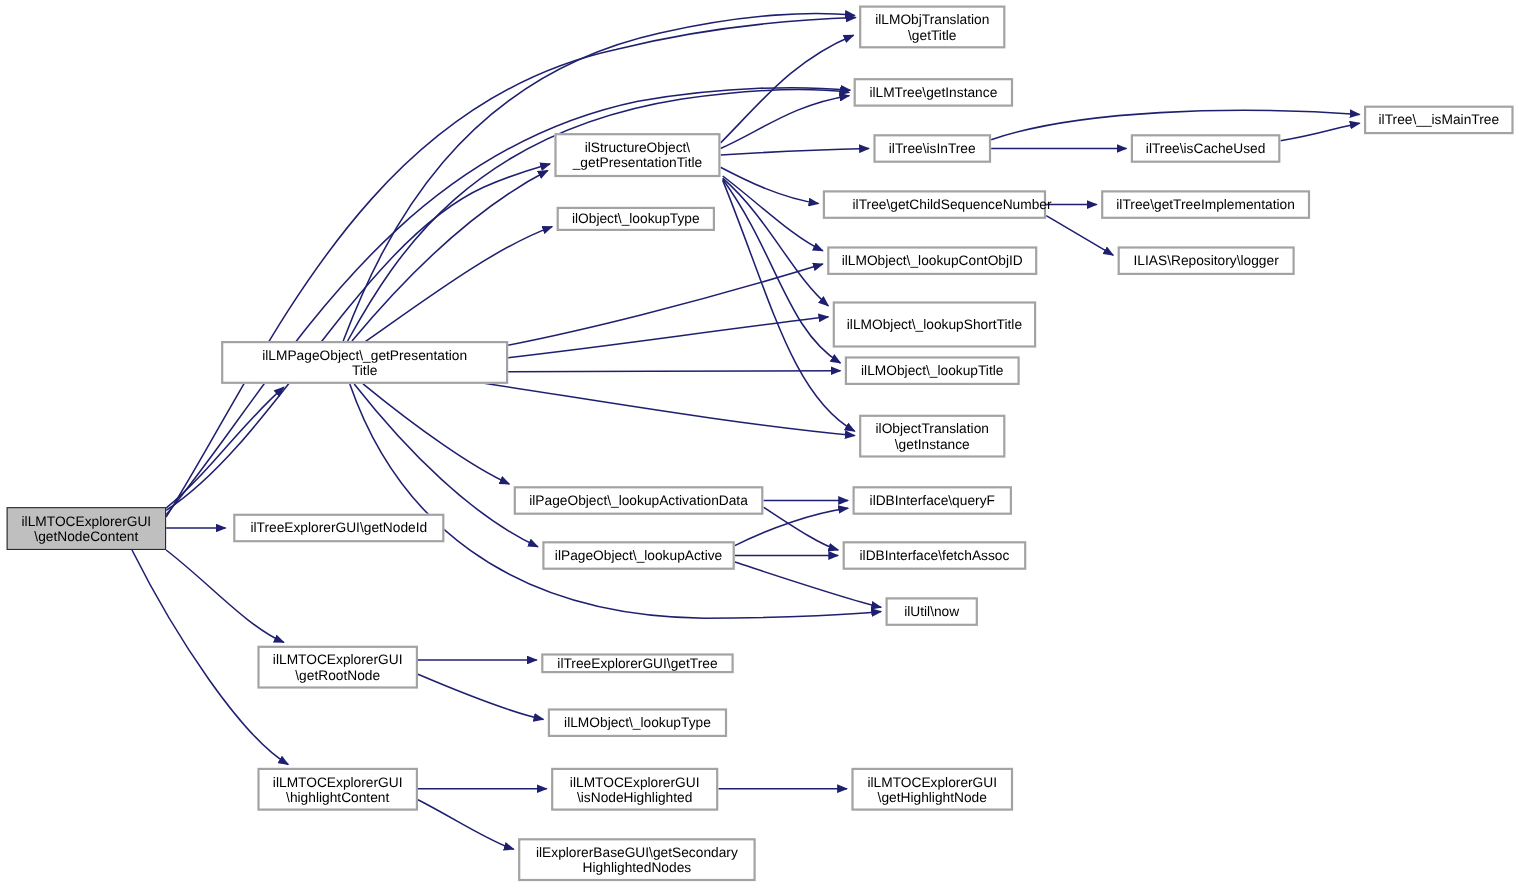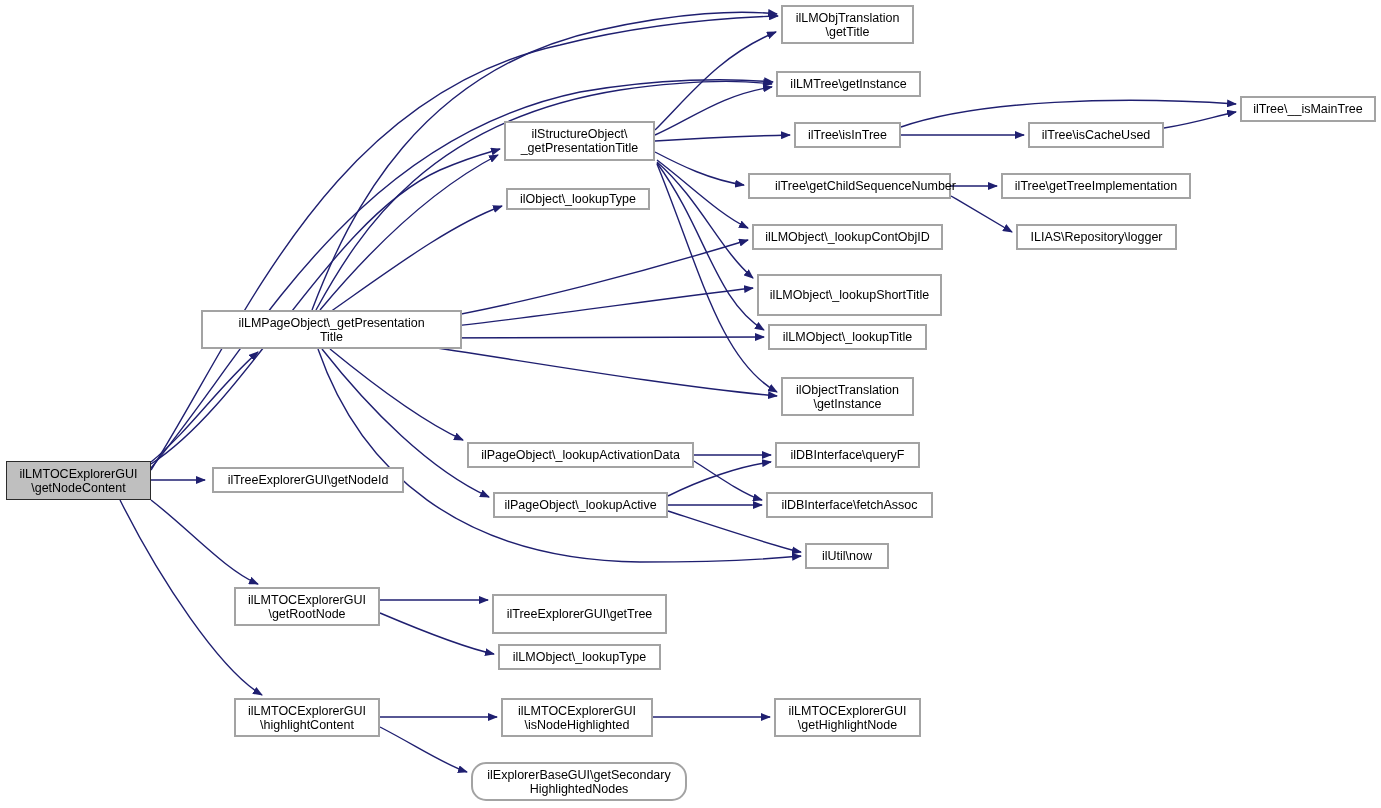--- a/index.html
+++ b/index.html
@@ -90,24 +90,24 @@
       <div class="node" style="left: 781px; top: 377px; width: 133px; height: 39px;"><span>ilObjectTranslation
 \getInstance</span></div>
       <div class="node" style="left: 467px; top: 442px; width: 227px; height: 26px;"><span>ilPageObject\_lookupActivationData</span></div>
       <div class="node" style="left: 775px; top: 442px; width: 145px; height: 26px;"><span>ilDBInterface\queryF</span></div>
       <div class="node" style="left: 212px; top: 467px; width: 192px; height: 26px;"><span>ilTreeExplorerGUI\getNodeId</span></div>
       <div class="node" style="left: 493px; top: 492px; width: 175px; height: 26px;"><span>ilPageObject\_lookupActive</span></div>
       <div class="node" style="left: 766px; top: 492px; width: 167px; height: 26px;"><span>ilDBInterface\fetchAssoc</span></div>
       <div class="node" style="left: 805px; top: 543px; width: 84px; height: 26px; text-align: center;"><span>ilUtil\now</span></div>
       <div class="node" style="left: 234px; top: 587px; width: 146px; height: 39px;"><span>ilLMTOCExplorerGUI
 \getRootNode</span></div>
-      <div class="node" style="left: 492px; top: 594px; width: 175px; height: 40px;"><span>ilTreeExplorerGUI\getTree</span></div>
+      <div class="node" style="left: 492px; top: 594px; width: 175px; height: 18px;"><span>ilTreeExplorerGUI\getTree</span></div>
       <div class="node" style="left: 498px; top: 644px; width: 163px; height: 26px;"><span>ilLMObject\_lookupType</span></div>
       <div class="node" style="left: 234px; top: 698px; width: 146px; height: 39px;"><span>ilLMTOCExplorerGUI
 \highlightContent</span></div>
       <div class="node" style="left: 501px; top: 698px; width: 152px; height: 39px;"><span>ilLMTOCExplorerGUI
 \isNodeHighlighted</span></div>
       <div class="node" style="left: 774px; top: 698px; width: 147px; height: 39px;"><span>ilLMTOCExplorerGUI
 \getHighlightNode</span></div>
-      <div class="node" style="left: 471px; top: 762px; width: 216px; height: 39px; border-radius: 15px;"><span>ilExplorerBaseGUI\getSecondary
+      <div class="node" style="left: 471px; top: 762px; width: 216px; height: 39px;"><span>ilExplorerBaseGUI\getSecondary
 HighlightedNodes</span></div>
     </div>
 </div>
 
 </body></html>

